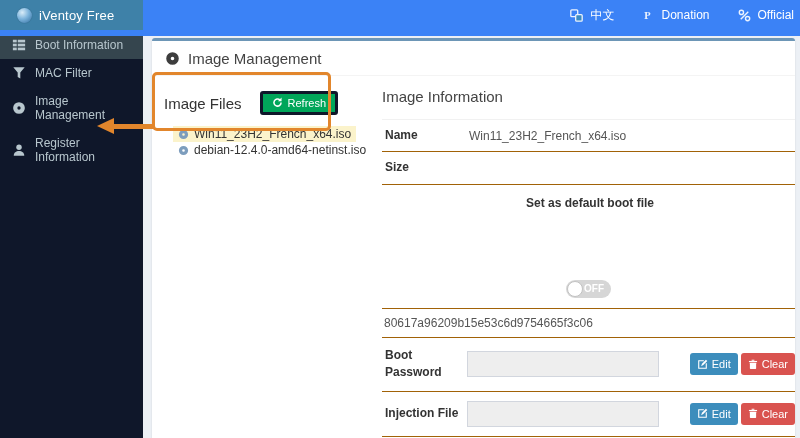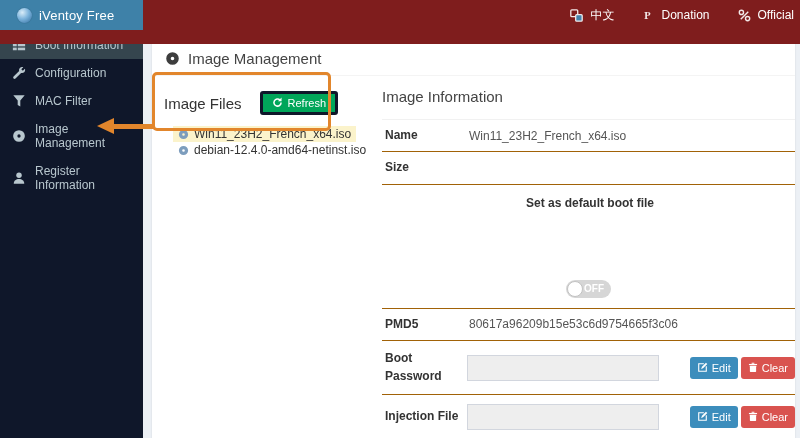--- a/index.html
+++ b/index.html
@@ -1,20 +1,20 @@
 <!DOCTYPE html>
 <html><head>
 <meta charset="utf-8">
 <style>
   html,body{margin:0;padding:0;width:800px;height:438px;overflow:hidden;
     font-family:"Liberation Sans",sans-serif;background:#ecf0f5;position:relative;}
   *{box-sizing:border-box;}
 
   
-  .navbar{position:absolute;top:0;left:0;right:0;height:44px;background:#7f1d1d;z-index:10;}
+  .navbar{position:absolute;top:0;left:0;right:0;height:36px;background:#3b82f6;z-index:10;}
   .logo{position:absolute;left:0;top:0;width:143px;height:30px;background:#3e81a8;
     display:flex;align-items:center;gap:7px;padding-left:17px;cursor:pointer;}
   .globe{width:15px;height:15px;border-radius:50%;
     background:radial-gradient(circle at 35% 30%,#d9ecf8 0%,#7db4dc 45%,#2e6c9e 100%);
     box-shadow:0 0 1px rgba(0,0,0,.4);}
   .brand{color:#fff;font-size:13px;letter-spacing:.2px;}
   .nav-right{position:absolute;right:6px;top:0;height:30px;display:flex;align-items:center;gap:28px;}
   .nav-item{display:flex;align-items:center;gap:7px;color:#fff;font-size:12px;cursor:pointer;}
   .nav-item svg{display:block;opacity:.9;}
 
@@ -117,26 +117,20 @@
   <div class="side-item">
     <svg width="14" height="14" viewBox="0 0 16 16" fill="currentColor">
       <rect x="1" y="2" width="4.4" height="3"></rect>
         <rect x="6.6" y="2" width="8.4" height="3"></rect>
       <rect x="1" y="6.5" width="4.4" height="3"></rect>
         <rect x="6.6" y="6.5" width="8.4" height="3"></rect>
       <rect x="1" y="11" width="4.4" height="3"></rect>
         <rect x="6.6" y="11" width="8.4" height="3"></rect>
     </svg>
     <span>Boot Information</span>
-  </div>
-  <div class="side-item">
-    <svg width="14" height="14" viewBox="0 0 16 16" fill="currentColor">
-      <path d="M15 4.6c0 1.9-1.6 3.5-3.5 3.5-.4 0-.8-.1-1.1-.2L4 14.3c-.6.6-1.6.6-2.2 0-.6-.6-.6-1.6 0-2.2l6.4-6.4c-.1-.3-.2-.7-.2-1.1C8 2.7 9.6 1.1 11.5 1.1c.5 0 1 .1 1.4.3l-2.3 2.3 1.8 1.8 2.3-2.3c.2.4.3.9.3 1.4z"></path>
-    </svg>
-    <span>Configuration</span>
   </div>
   <div class="side-item">
     <svg width="14" height="14" viewBox="0 0 16 16" fill="currentColor">
       <path d="M1.5 1.5h13l-5 6v6.8l-3-1.6V7.5z"></path>
     </svg>
     <span>MAC Filter</span>
   </div>
   <div class="side-item">
     <svg width="14" height="14" viewBox="0 0 16 16" fill="currentColor">
       <path fill-rule="evenodd" d="M8 1.3a6.7 6.7 0 1 0 0 13.4A6.7 6.7 0 0 0 8 1.3zm0 4.8a1.9 1.9 0 1 1 0 3.8 1.9 1.9 0 0 1 0-3.8z"></path>
@@ -202,21 +196,20 @@
             <span class="info-label">Size</span>
           </div>
           <div class="info-row" style="padding:10px 0;flex-direction:column;">
             <span class="info-label">Set as default boot file</span>
             <span class="toggle">
               <span class="knob"></span>
               <span class="state">OFF</span>
             </span>
           </div>
           <div class="info-row">
-            <span class="info-label">PMD5</span>
             <span class="info-value">80617a96209b15e53c6d9754665f3c06</span>
           </div>
           <div class="info-row" style="padding:9px 0;">
             <span class="info-label">Boot Password</span>
             <input class="text-input" disabled="" value="" style="">
             <span class="btn-group">
               <button class="btn btn-edit">
                 <svg width="11" height="11" viewBox="0 0 16 16">
                   <path d="M10 2.5H2.5v11h11V6" fill="none" stroke="#fff" stroke-width="1.6"></path>
                   <path d="M6 10.5l1.2-3.7L13 1l2 2-5.8 5.8z" fill="#fff"></path>

